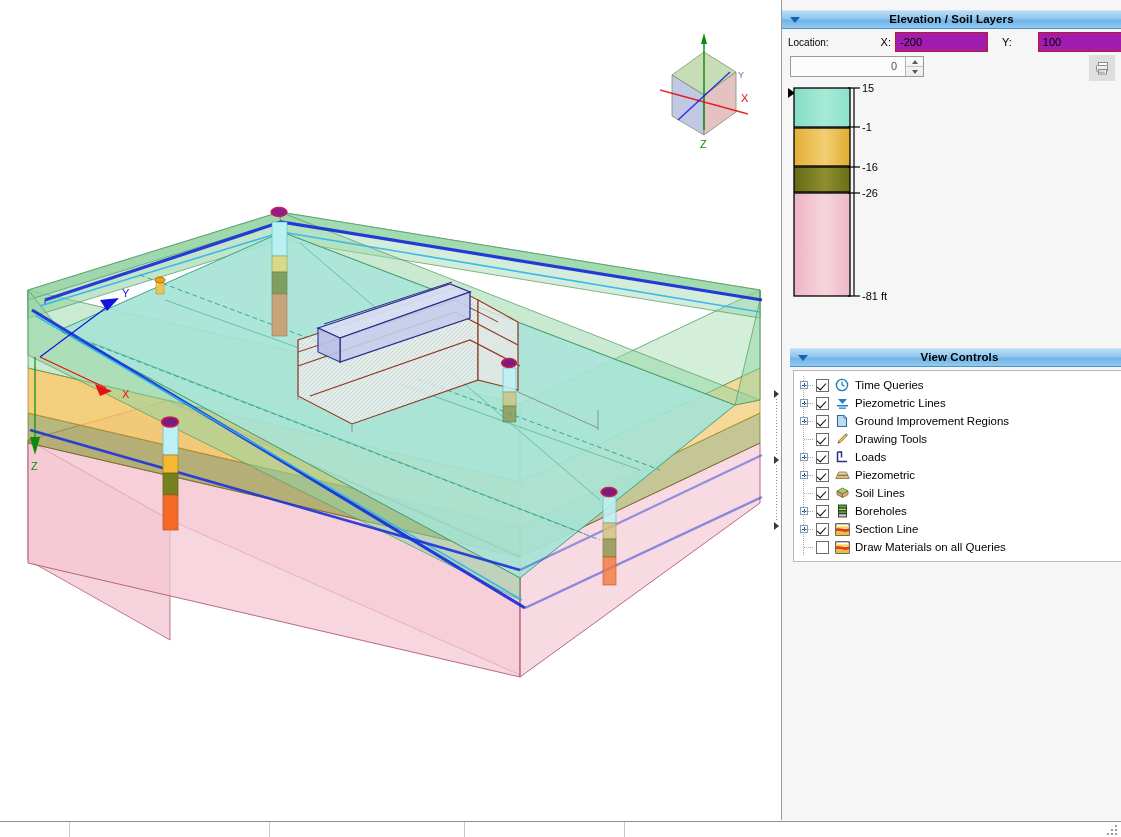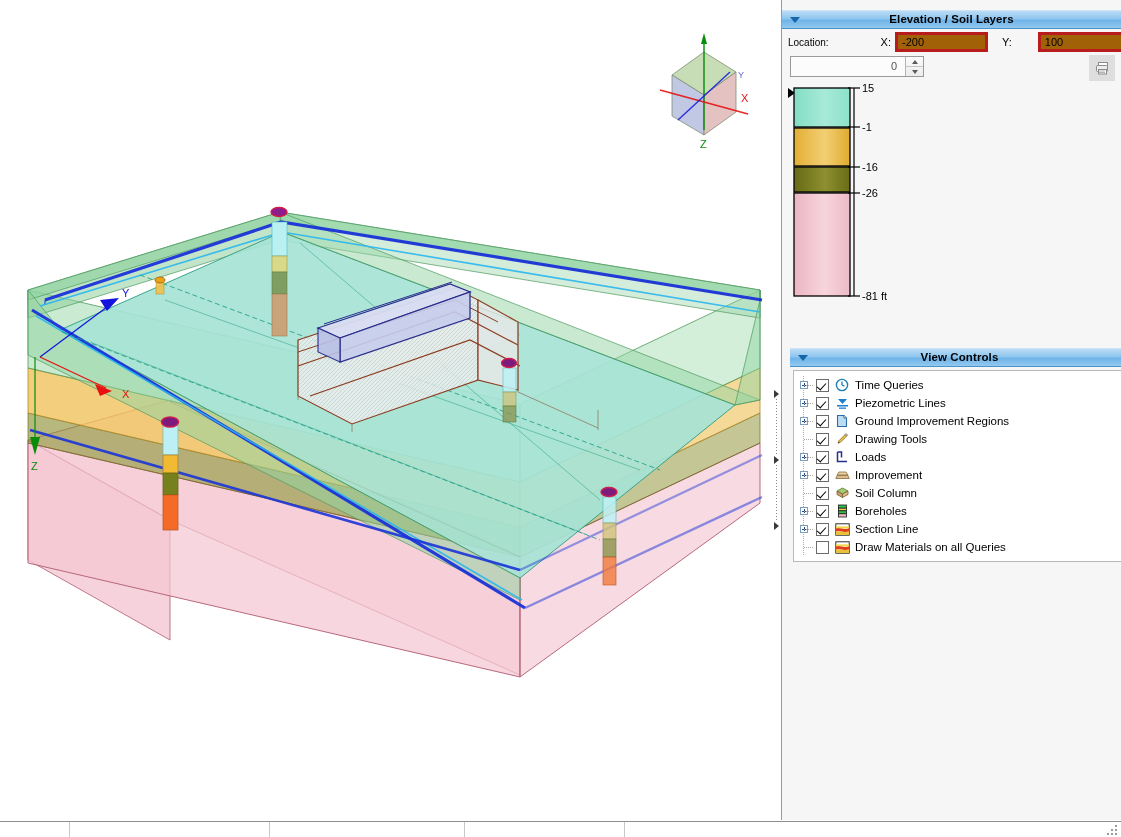--- a/index.html
+++ b/index.html
@@ -114,22 +114,22 @@
     padding-left: 6px;
   }
   .loc-label { font-size: 10px; }
   .ax-label {
     font-size: 11px;
     margin-left: 14px;
     margin-right: 4px;
   }
   .coord-input {
     height: 20px;
-    border: 3px solid #b91c1c;
-    background: #a16207;
+    border: 1px solid #b91c1c;
+    background: #a21caf;
     font-family: "Liberation Sans", sans-serif;
     font-size: 11px;
     color: #000;
     padding: 0 4px;
     box-sizing: border-box;
     outline: none;
   }
   #x-field { width: 93px; }
   #y-field { width: 98px; margin-left: 22px; }
 
@@ -669,36 +669,36 @@
             <span class="plusbox"></span>
             <span class="dotline-h"></span>
           </div>
           <span class="cbox checked"></span>
           <span class="tree-icon">
             <svg width="15" height="13" viewBox="0 0 15 13">
               <polygon points="4,3 11,3 13,6 2,6" fill="#e8d3a8" stroke="#8a6a3a" stroke-width="0.8"></polygon>
               <polygon points="2,6.5 13,6.5 14.2,9.5 0.8,9.5" fill="#d9bd8a" stroke="#8a6a3a" stroke-width="0.8"></polygon>
             </svg>
           </span>
-          <span class="tree-label">Improvement</span>
+          <span class="tree-label">Piezometric</span>
         </div>
         <div class="tree-row">
           <div class="tree-expander">
             <span class="dotline"></span>
             <span class="dotline-h"></span>
           </div>
           <span class="cbox checked"></span>
           <span class="tree-icon">
             <svg width="15" height="14" viewBox="0 0 15 14">
               <polygon points="7.5,2 13,5 7.5,8 2,5" fill="#9fcf6e" stroke="#5a7a32" stroke-width="0.8"></polygon>
               <polygon points="2,5 7.5,8 7.5,11.5 2,8.5" fill="#c9a06a" stroke="#7a5a32" stroke-width="0.8"></polygon>
               <polygon points="13,5 7.5,8 7.5,11.5 13,8.5" fill="#e0bb84" stroke="#7a5a32" stroke-width="0.8"></polygon>
             </svg>
           </span>
-          <span class="tree-label">Soil Column</span>
+          <span class="tree-label">Soil Lines</span>
         </div>
         <div class="tree-row">
           <div class="tree-expander">
             <span class="dotline"></span>
             <span class="plusbox"></span>
             <span class="dotline-h"></span>
           </div>
           <span class="cbox checked"></span>
           <span class="tree-icon">
             <svg width="11" height="14" viewBox="0 0 11 14">

